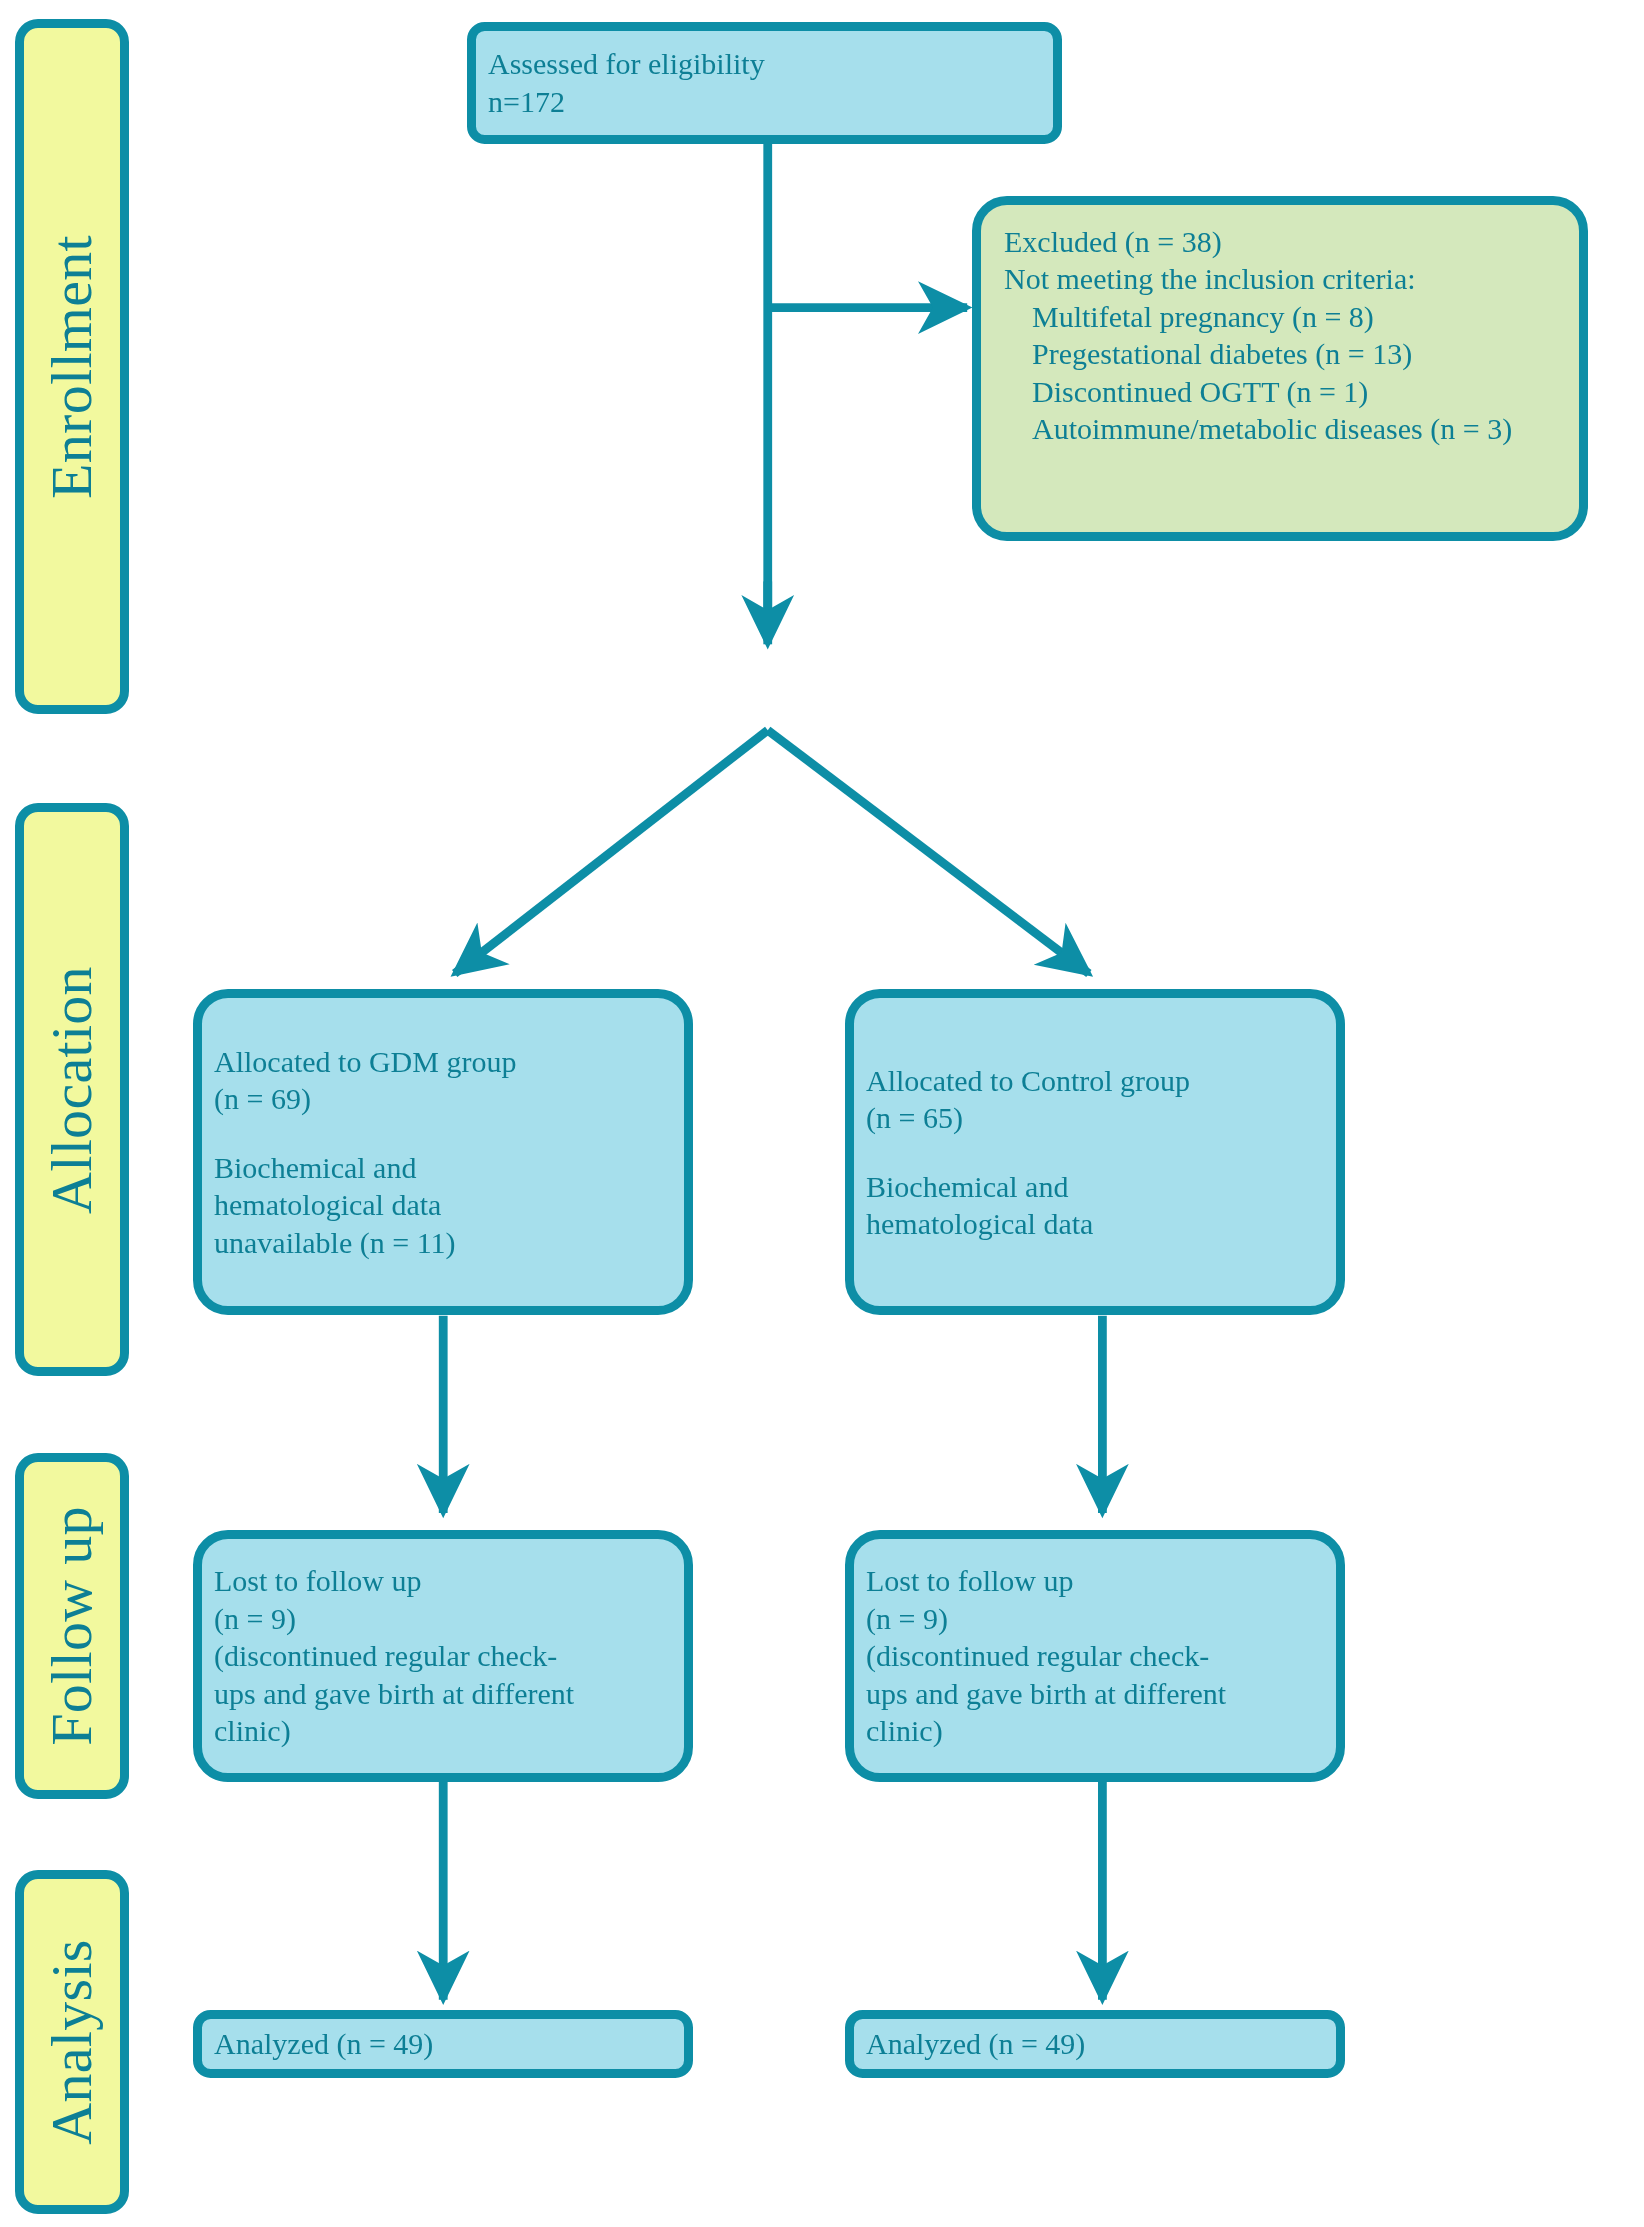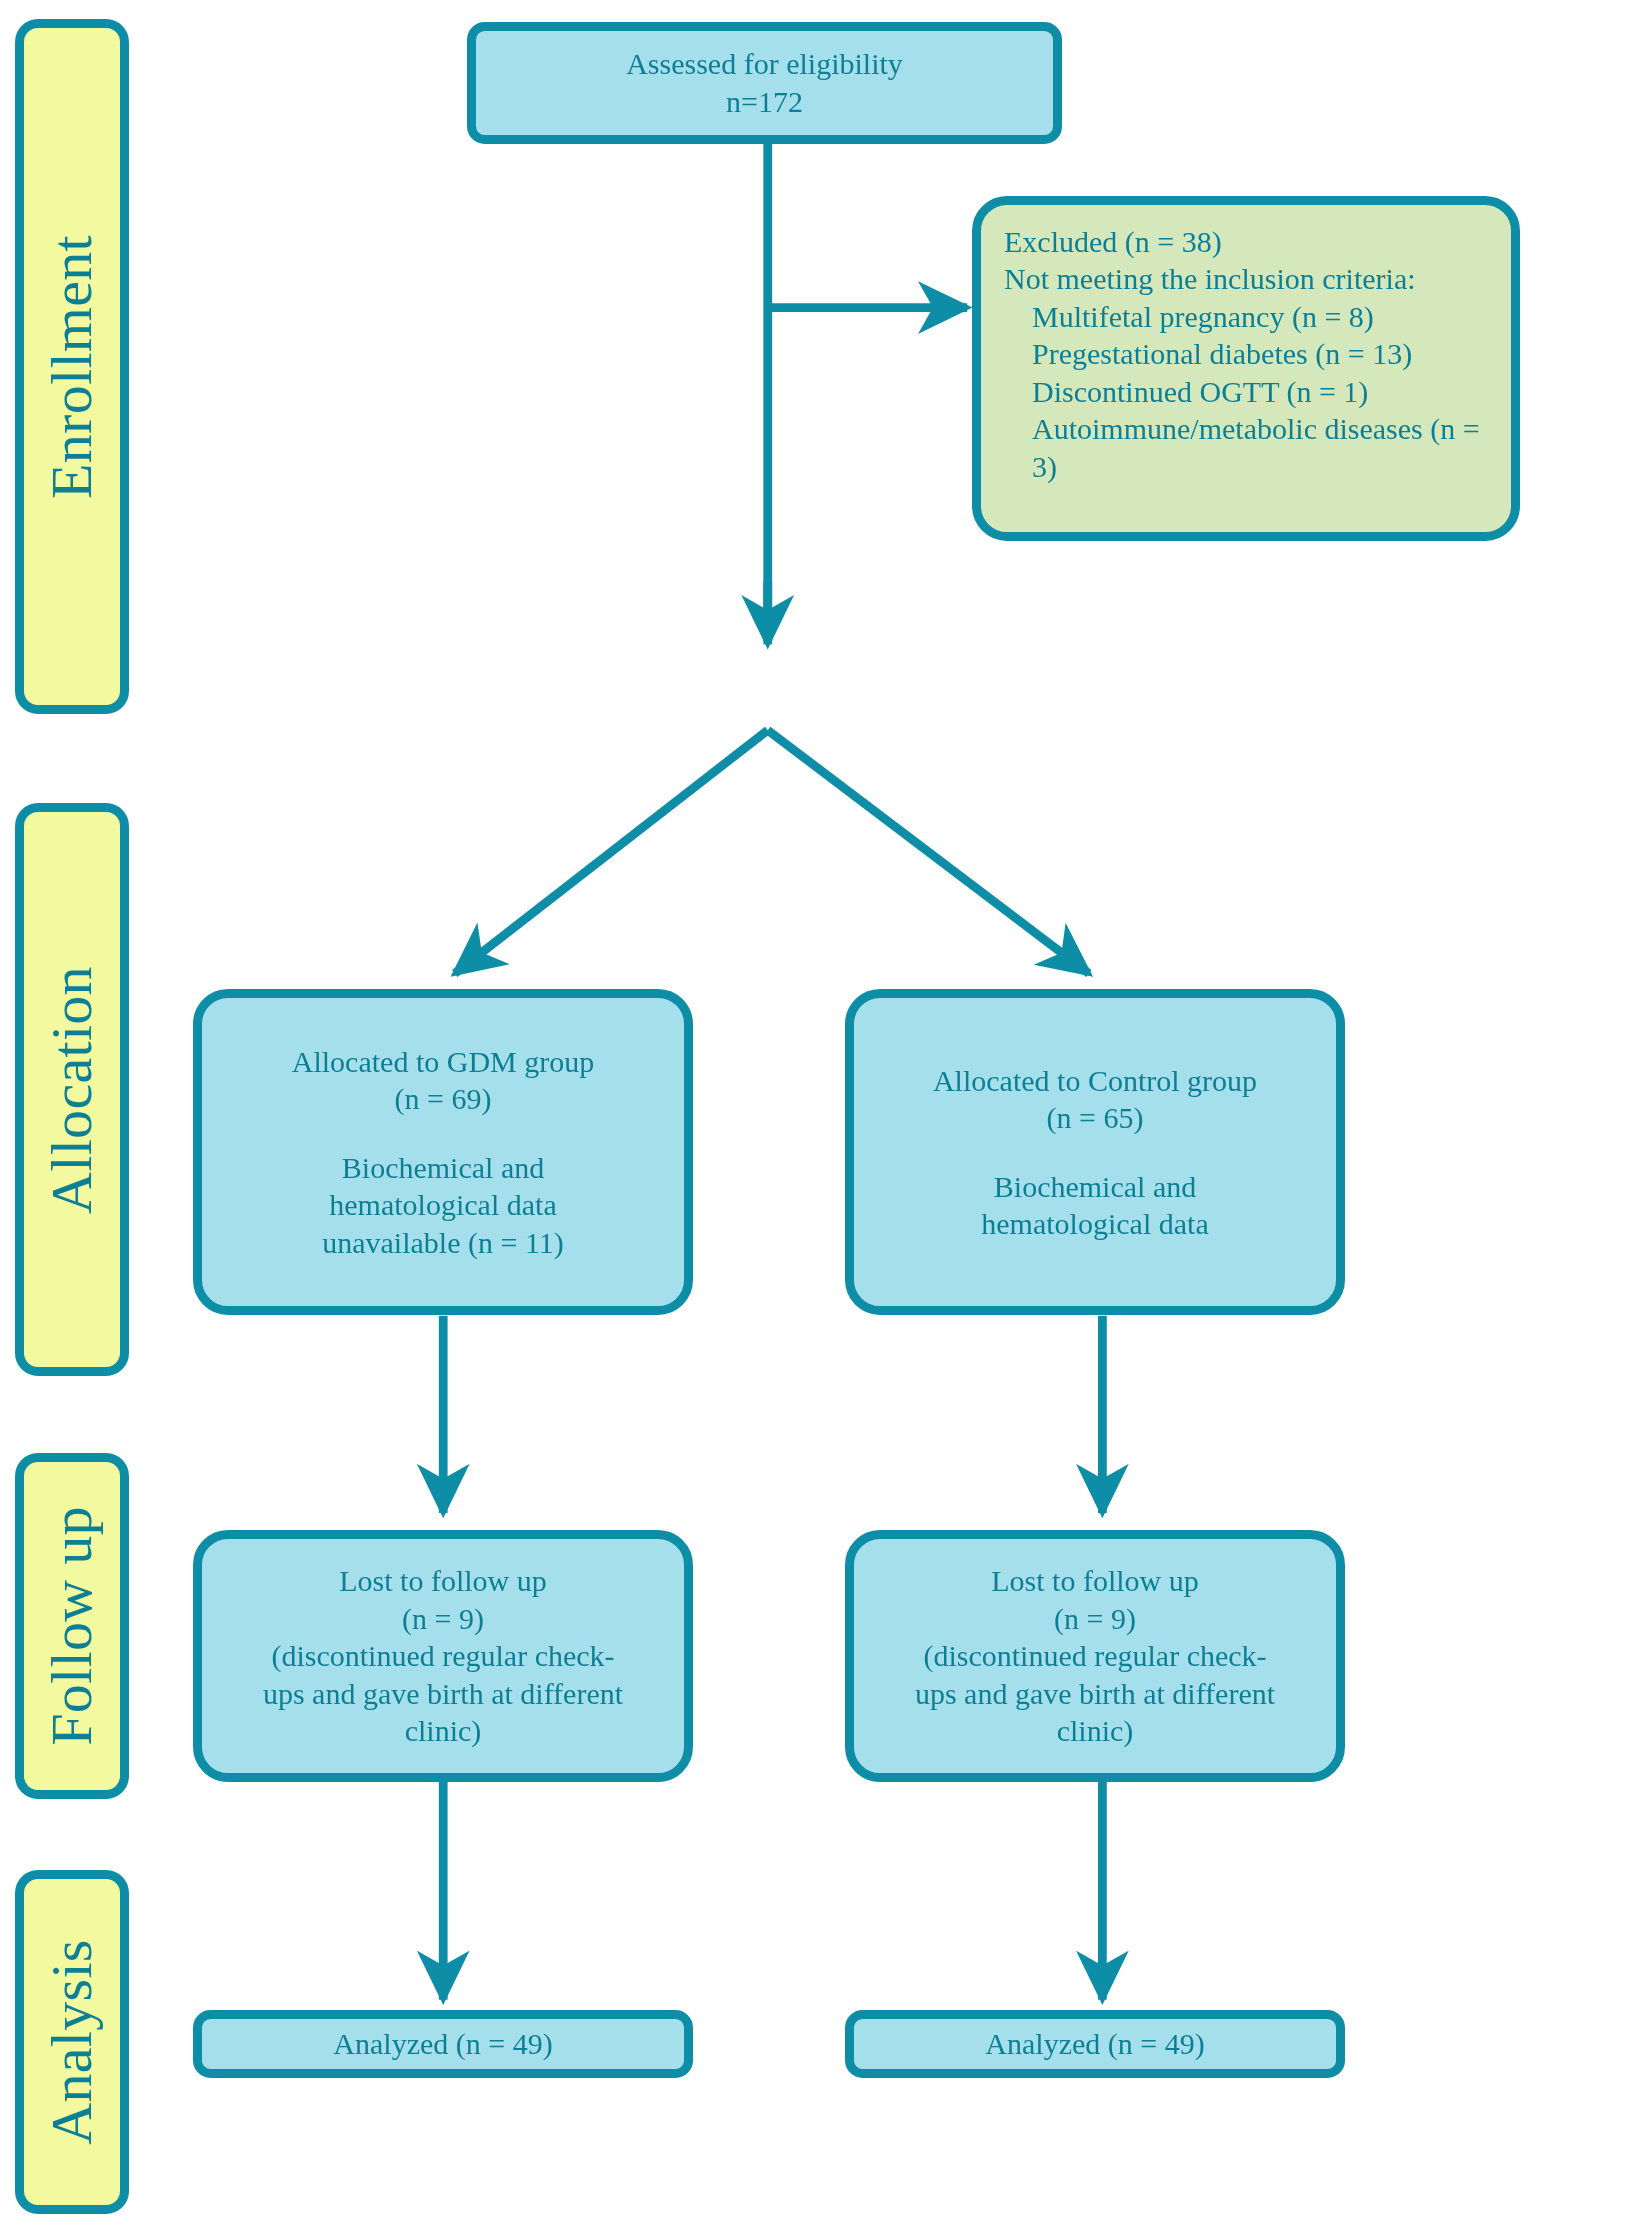--- a/index.html
+++ b/index.html
@@ -40,21 +40,20 @@
   .node {
     position: absolute;
     box-sizing: border-box;
     border: 9.5px solid #0d8ea6;
     background: #a6dfec;
     color: #0d7f95;
     display: flex;
     flex-direction: column;
     align-items: center;
     justify-content: center;
-    text-align: center;
     font-size: 30px;
     line-height: 1.25;
     padding: 6.8px 12px;
   }
   .node.rounded-sm { border-radius: 17.6px; }
   .node.rounded-lg { border-radius: 35px; }
   .node.green {
     background: #d4e8bc;
     text-align: left;
     align-items: flex-start;
@@ -120,21 +119,21 @@
 
   <div class="phase-band" style="left:15px; top:1870px; width:114px; height:344px;">
     <span class="phase-label">Analysis</span>
   </div>
 
   <div class="node rounded-sm" style="left:467px; top:21.6px; width:595px; height:122px;">
     <span class="line">Assessed for eligibility</span>
     <span class="line">n=172</span>
   </div>
 
-  <div class="node rounded-lg green" style="left:972px; top:196px; width:548px; height:345px;">
+  <div class="node rounded-lg green" style="left:972px; top:196px; width:616px; height:345px;">
     <span class="line">Excluded (n = 38)</span>
     <span class="line">Not meeting the inclusion criteria:</span>
     <span class="line indent">Multifetal pregnancy (n = 8)</span>
     <span class="line indent">Pregestational diabetes (n = 13)</span>
     <span class="line indent">Discontinued OGTT (n = 1)</span>
     <span class="line indent">Autoimmune/metabolic diseases (n = 3)</span>
   </div>
 
 
   <div class="node rounded-lg" style="left:193px; top:989px; width:500px; height:326px;">

